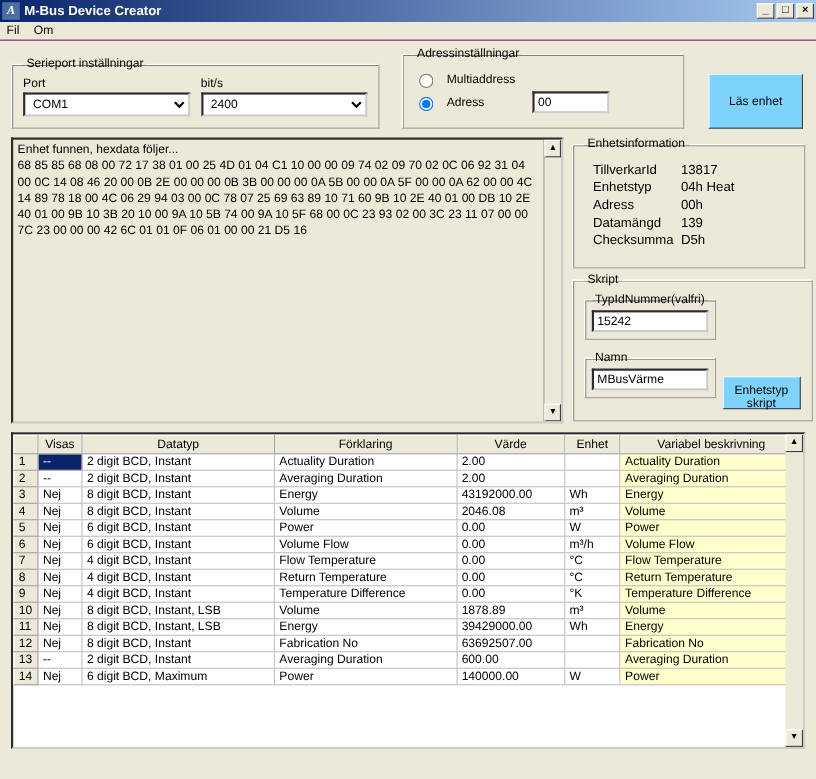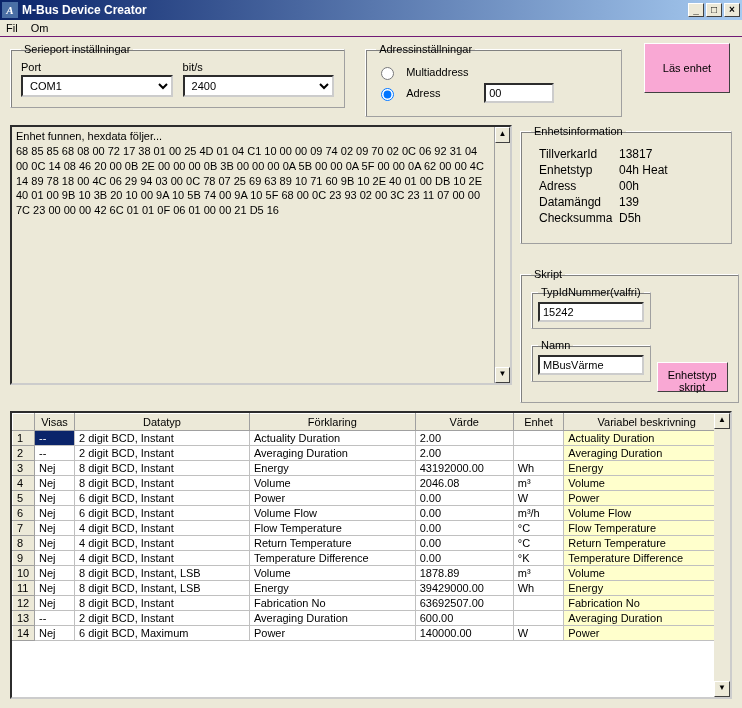--- a/index.html
+++ b/index.html
@@ -62,26 +62,26 @@
   fieldset {
     border: 1px solid #A0A0A0;
     border-top-color: #fff;
     border-left-color: #fff;
     box-shadow: inset 1px 1px 0 #808080;
     border-radius: 0;
     padding: 6px 10px 10px 10px;
     margin: 0;
   }
   legend { padding: 0 3px; font-size: 11px; }
-  .row1 { display: flex; gap: 20px; align-items: flex-start; }
+  .row1 { display: flex; gap: 20px; align-items: flex-end; }
   .serieport { flex: 1.2; }
   .adress { flex: 0.9; }
   .lasbtn-wrap { width: 90px; display:flex; align-items:center; justify-content:center; }
   .btn {
-    background: #f9a8d4;
+    background: #7dd3fc;
     border: 1px solid #404040;
     border-top-color: #fff;
     border-left-color: #fff;
     padding: 6px 10px;
     font-size: 11px;
     font-family: inherit;
     cursor: pointer;
   }
   label.fld { display:block; font-size:11px; margin-bottom:2px; }
   .dropdown, .txtin {
@@ -115,21 +115,21 @@
     position:absolute; right:0; top:0; bottom:0; width:16px;
     background:#ECE9D8;
     border-left:1px solid #A0A0A0;
   }
   .scrollbtn {
     height:16px; background:#ECE9D8;
     border:1px solid #fff;
     border-right-color:#404040;border-bottom-color:#404040;
     text-align:center;font-size:8px;line-height:12px;
   }
-  .rightcol { width: 212px; display:flex; flex-direction:column; gap:24px; }
+  .rightcol { width: 212px; display:flex; flex-direction:column; gap:4px; }
   .infogrid { display:grid; grid-template-columns: 80px 1fr; row-gap:2px; font-size:12px; padding:4px 2px 8px 8px;}
   .skript fieldset { margin-bottom:10px; padding:4px 6px 6px 6px; }
   .skript-inner { display:flex; gap:6px; align-items:flex-end; }
   .skript-fields { flex:1; }
   .tablewrap {
     margin-top: 8px;
     border: 2px inset #ccc;
     border-top-color:#808080;border-left-color:#808080;
     background:#fff;
     height: 288px;

